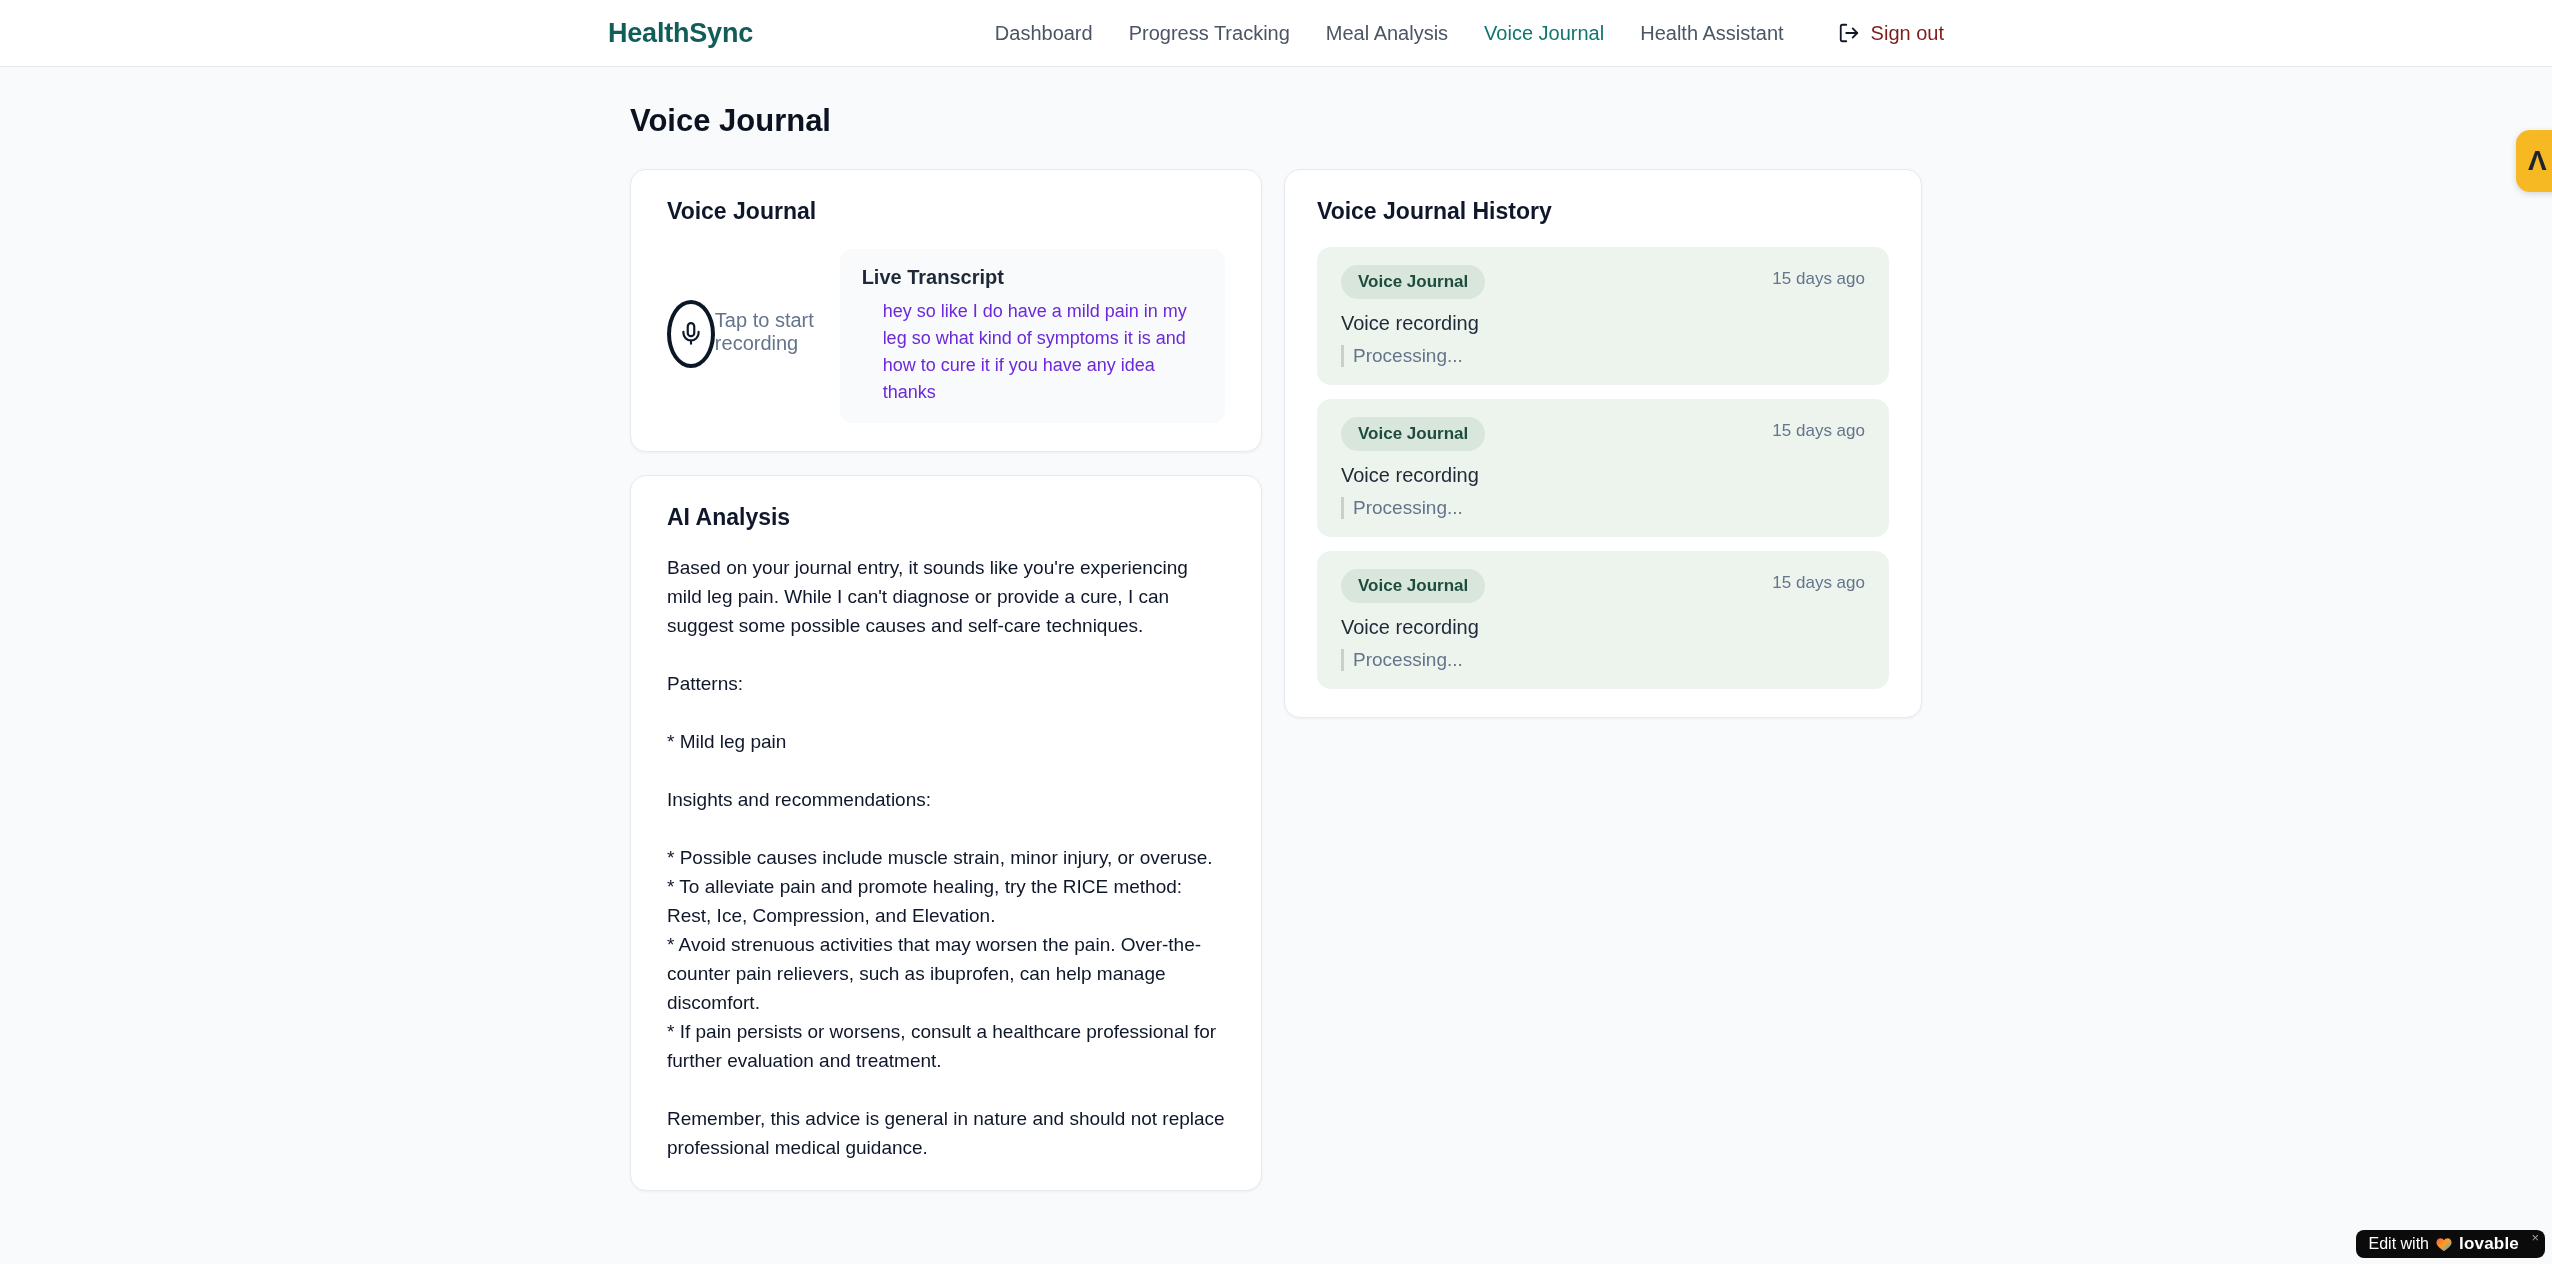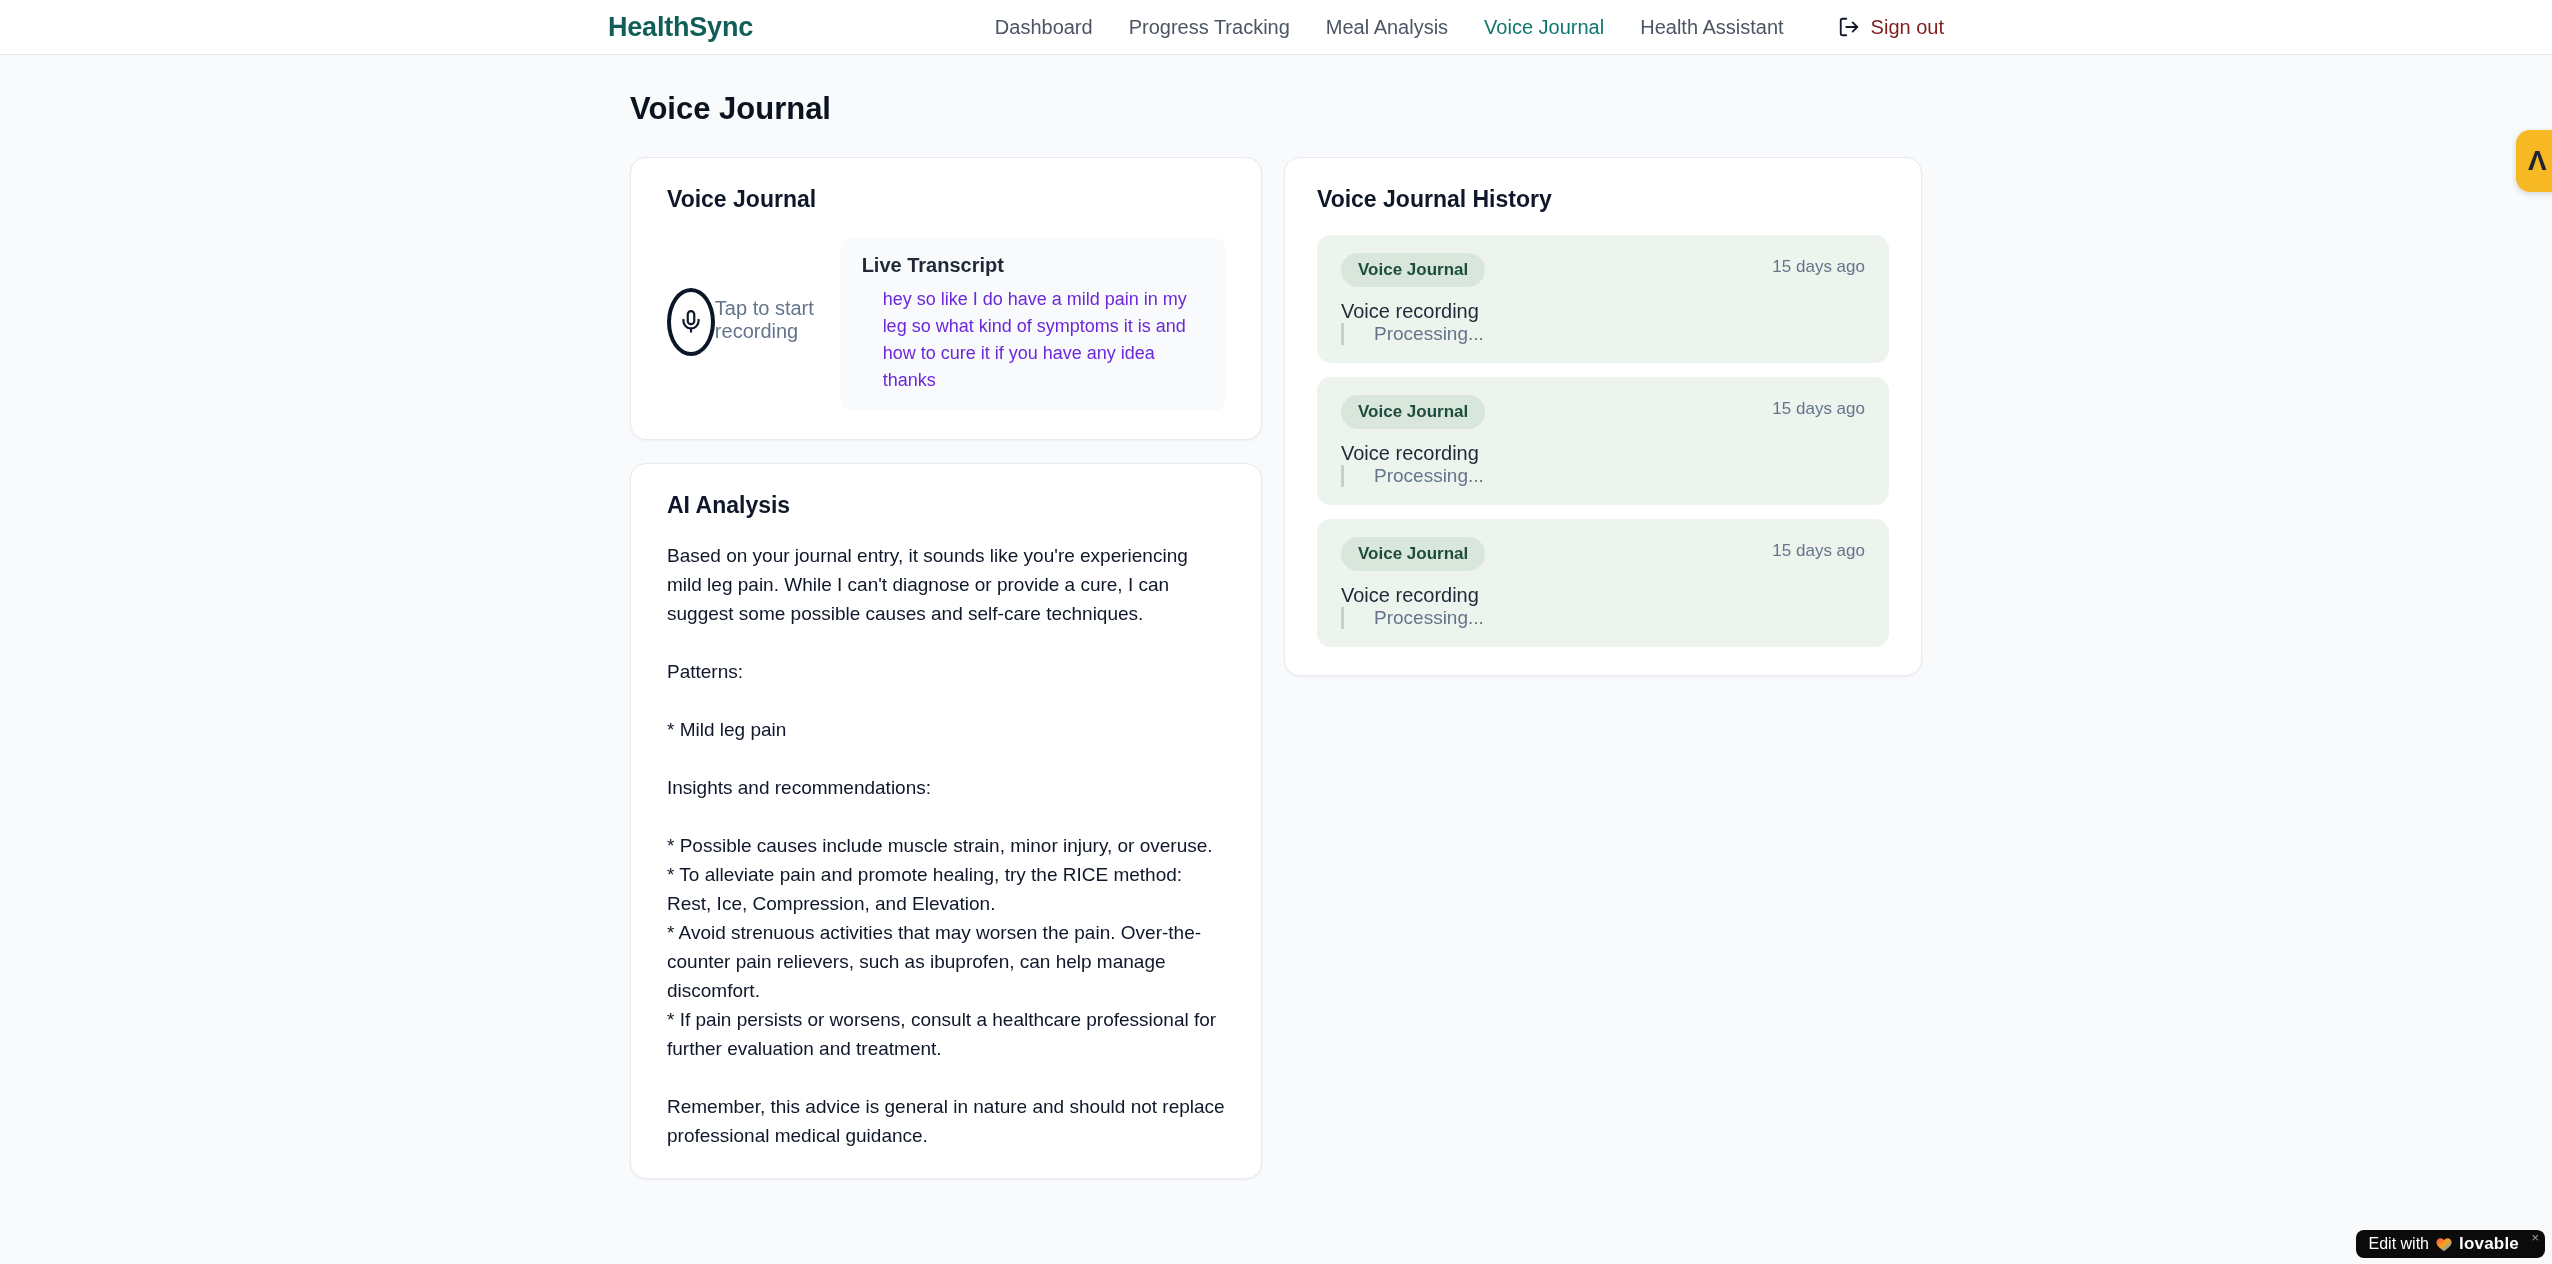--- a/index.html
+++ b/index.html
@@ -7,21 +7,21 @@
   body {
     font-family:"Liberation Sans", sans-serif;
     background:#f8fafc;
     color:#0f172a;
     position:relative;
     overflow:hidden;
   }
 
   
   .header {
-    height:55px; background:#ffffff; border-bottom:1px solid #e5e7eb;
+    height:67px; background:#ffffff; border-bottom:1px solid #e5e7eb;
   }
   .header-inner {
     width:1336px; height:100%; margin:0 auto;
     display:flex; align-items:center; justify-content:space-between;
   }
   .brand { font-size:27px; font-weight:700; color:#115e59; letter-spacing:-0.2px; cursor:pointer; }
   .nav { display:flex; align-items:center; gap:36px; }
   .nav-link { font-size:20px; color:#4b5563; text-decoration:none; cursor:pointer; }
   .nav-link.active { color:#0f766e; font-weight:500; }
   .signout { display:flex; align-items:center; gap:11px; margin-left:18px; cursor:pointer; }
@@ -71,21 +71,21 @@
     background:#edf4ee; border-radius:14px; padding:18px 24px; cursor:pointer;
   }
   .entry-top { display:flex; align-items:flex-start; justify-content:space-between; }
   .entry-badge {
     background:#d8e6db; color:#1e4d40; font-size:17px; font-weight:600;
     padding:7px 17px; border-radius:999px; display:inline-block;
   }
   .entry-time { font-size:17px; color:#64748b; padding-top:4px; }
   .entry-title { margin-top:13px; font-size:20px; color:#1f2937; }
   .entry-status {
-    padding-left:30px; border-left:3px solid #c7d1cc;
+    margin-top:10px; padding-left:9px; border-left:3px solid #c7d1cc;
     font-size:19px; color:#64748b;
   }
 
   
   .side-tab {
     position:absolute; top:130px; right:-26px; width:62px; height:62px;
     background:#f6b823; border-radius:14px;
     display:flex; align-items:center; justify-content:flex-start;
     padding-left:12px; cursor:pointer;
     box-shadow:0 2px 6px rgba(0,0,0,0.15);

